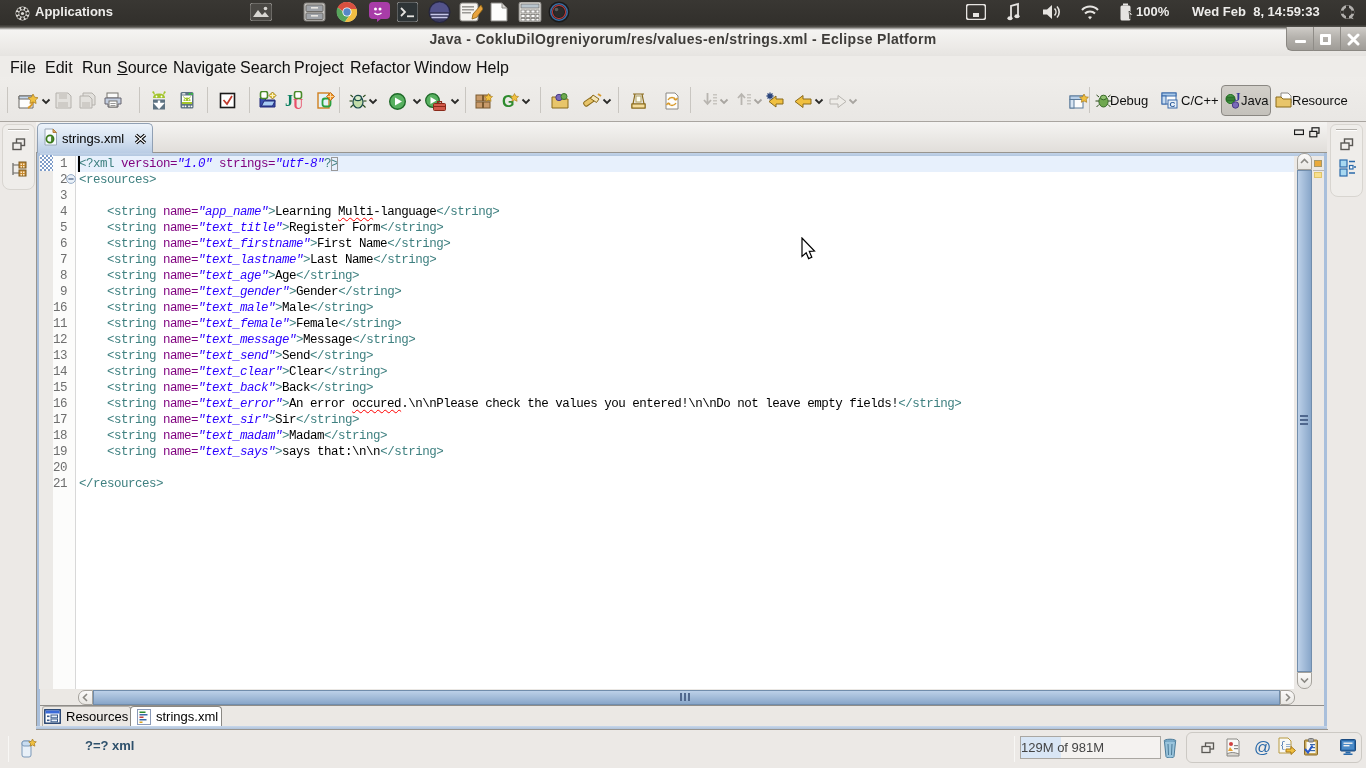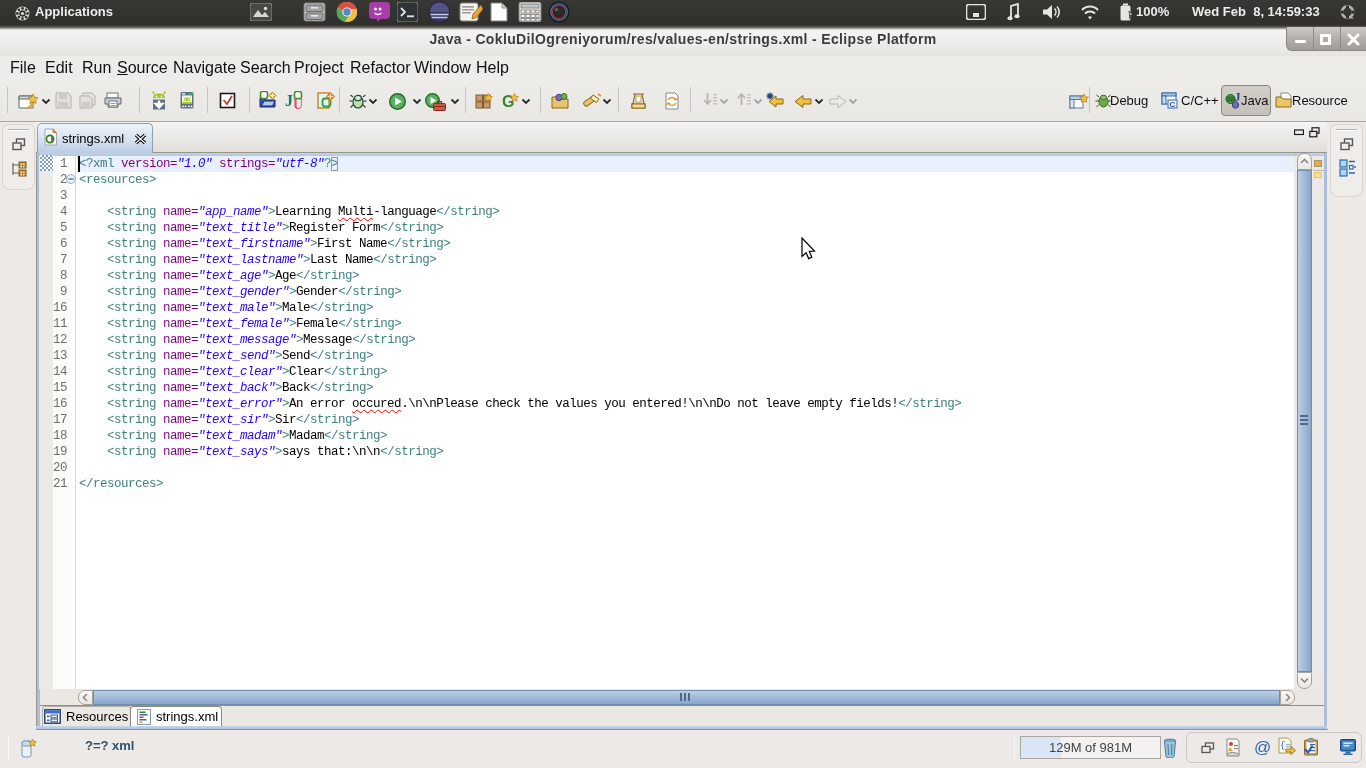--- a/index.html
+++ b/index.html
@@ -621,21 +621,21 @@
   <div class="sbsep" style="left:8px"></div>
   <svg class="abs" style="left:20px;top:8px" width="18" height="22">
       <rect x="2" y="3" width="9" height="16" rx="2" fill="#E8F0F8" stroke="#7A98B8"></rect>
       <rect x="2" y="3" width="9" height="5" rx="2" fill="#C8DCF0" stroke="#7A98B8"></rect>
       <path d="M12.5 1 l1.2 2.4 2.6 0.4 -1.9 1.8 0.45 2.6 -2.35 -1.2 -2.35 1.2 0.45 -2.6 -1.9 -1.8 2.6 -0.4 Z" fill="#F0C040" stroke="#A87818" stroke-width="0.7"></path>
     </svg>
   <div class="abs" style="left:85px;top:8px;font-size:13px;font-weight:bold;color:#2E506B">?=? xml</div>
   <div class="sbsep" style="left:1014px"></div>
   <div class="abs" style="left:1020px;top:6px;width:141px;height:23px;background:#F4F2F0;border:1px solid #AAA7A2">
     <div class="abs" style="left:0;top:0;width:40px;height:21px;background:#D9E6F5"></div>
-    <div class="abs" style="left:0;top:3px;width:139px;text-align:center;font-size:13px;color:#444">129M of 981M</div>
+    <div class="abs" style="left:0;top:3px;width:139px;font-size:13px;color:#444">129M of 981M</div>
   </div>
   <svg class="abs" style="left:1163px;top:8px" width="14" height="20">
       <ellipse cx="7" cy="3" rx="6" ry="1.8" fill="#7AAAC8" stroke="#4A7A98"></ellipse>
       <path d="M1.5 4 L3 18.5 a4 1.5 0 0 0 8 0 L12.5 4" fill="#9AC4DC" stroke="#4A7A98"></path>
       <g stroke="#4A7A98" stroke-width="1">
         <line x1="5" y1="6" x2="5.5" y2="17"></line>
         <line x1="9" y1="6" x2="8.5" y2="17"></line>
       </g>
     </svg>
   <div class="abs" style="left:1186px;top:2px;width:176px;height:31px;border:1px solid #CCC9C4;border-radius:6px"></div>

